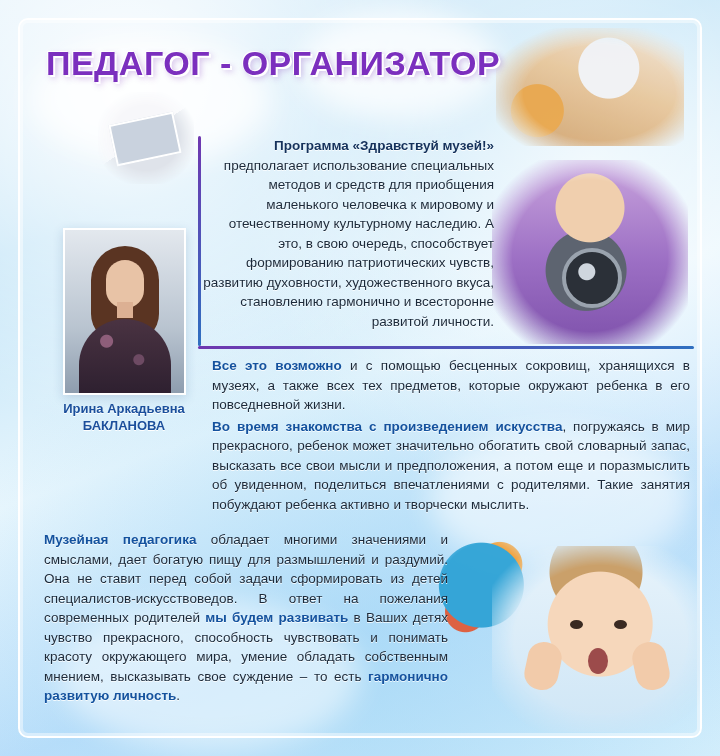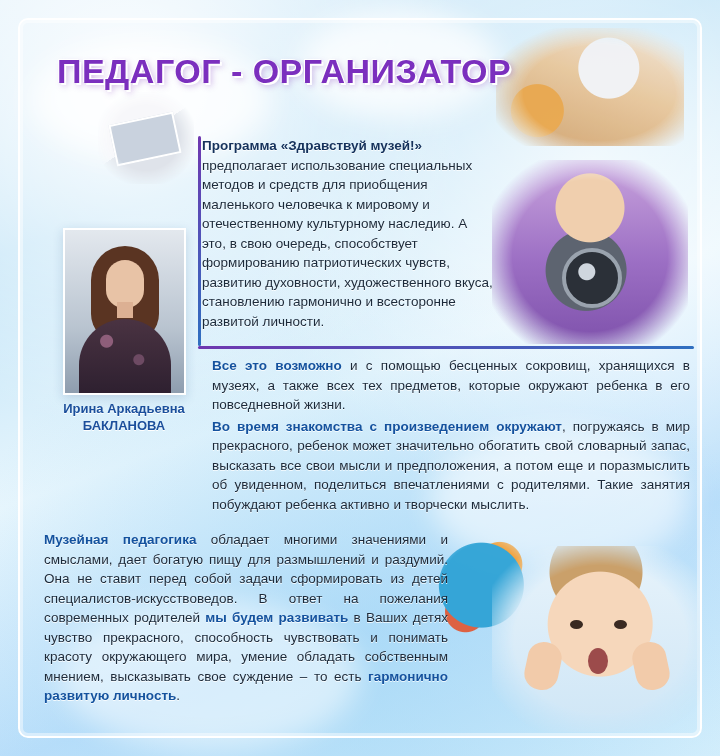--- a/index.html
+++ b/index.html
@@ -50,31 +50,30 @@
     border: 2px solid #ffffff;
     border-radius: 10px;
     box-shadow: 0 0 0 3px rgba(255,255,255,0.45) inset;
     pointer-events: none;
   }
 
   
   .title {
     position: absolute;
     left: 46px;
-    top: 52px;
+    top: 44px;
     font-size: 34px;
     font-weight: bold;
     letter-spacing: 0.5px;
     color: #7b2fbe;
     text-shadow:
       2px 2px 0 #ffffff,
       -1px -1px 0 #ffffff,
       3px 3px 6px rgba(120,40,180,0.35);
     font-family: "Liberation Sans", sans-serif;
-    margin-left: 11px;
   }
 
   
   .photo-wrap {
     position: absolute;
     left: 63px;
     top: 228px;
     width: 119px;
     height: 163px;
     border: 2px solid #ffffff;
@@ -221,21 +220,21 @@
     color: #1c2a3a;
     font-size: 13.5px;
     line-height: 19.5px;
     text-align: justify;
     text-shadow: 0 1px 0 rgba(255,255,255,0.8);
   }
   .b1 {
     left: 202px; top: 136px; width: 292px;
     text-align: center;
   }
-  .b1 p { margin: 0; text-align: left; }
+  .b1 p { margin: 0; text-align: right; }
 
   .vbar {
     position: absolute;
     left: 198px; top: 136px;
     width: 3px; height: 210px;
     background: linear-gradient(180deg, #6f37b0, #2f6fc0);
     border-radius: 2px;
   }
   .hbar {
     position: absolute;
@@ -313,21 +312,21 @@
     <p>
       <span class="bold-dark">Программа «Здравствуй музей!»</span><span> предполагает использование специальных методов и средств для приобщения  маленького человечка к мировому и отечественному культурному  наследию. А это,  в  свою очередь, способствует формированию патриотических чувств, развитию духовности, художественного вкуса, становлению гармонично и всесторонне развитой личности.</span>
     </p>
   </div>
 
   <div class="block b2">
     <p class="ind">
       <span class="bold-blue">Все это возможно</span><span> и с помощью  бесценных сокровищ, хранящихся в музеях, а также всех тех предметов, которые окружают ребенка в его повседневной жизни.</span>
     </p>
     <p class="ind">
-      <span class="bold-blue">Во время знакомства с произведением окружают</span><span>, погружаясь в мир прекрасного, ребенок может значительно обогатить свой словарный запас, высказать все свои мысли и предположения, а потом  еще и поразмыслить об увиденном, поделиться впечатлениями с родителями. Такие занятия побуждают ребенка активно и творчески мыслить.</span>
+      <span class="bold-blue">Во время знакомства с произведением искусства</span><span>, погружаясь в мир прекрасного, ребенок может значительно обогатить свой словарный запас, высказать все свои мысли и предположения, а потом  еще и поразмыслить об увиденном, поделиться впечатлениями с родителями. Такие занятия побуждают ребенка активно и творчески мыслить.</span>
     </p>
   </div>
 
   <div class="block b3">
     <p>
       <span class="bold-blue">Музейная педагогика</span><span> обладает многими значениями и смыслами, дает богатую пищу для размышлений и раздумий. Она не ставит перед собой задачи сформировать из детей специалистов-искусствоведов. В ответ на пожелания современных родителей </span><span class="bold-blue">мы будем развивать</span><span> в Ваших детях чувство прекрасного,  способность чувствовать и понимать красоту окружающего мира,  умение обладать собственным мнением, высказывать свое суждение – то есть </span><span class="bold-blue">гармонично развитую личность</span><span>.</span>
     </p>
   </div>
 
 </div>

